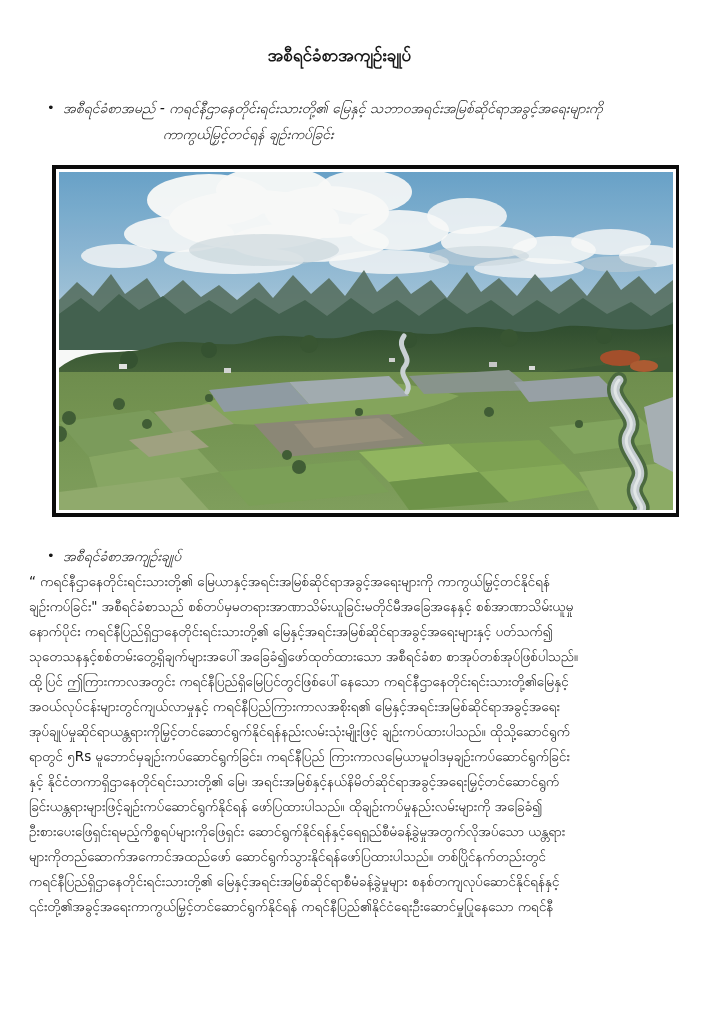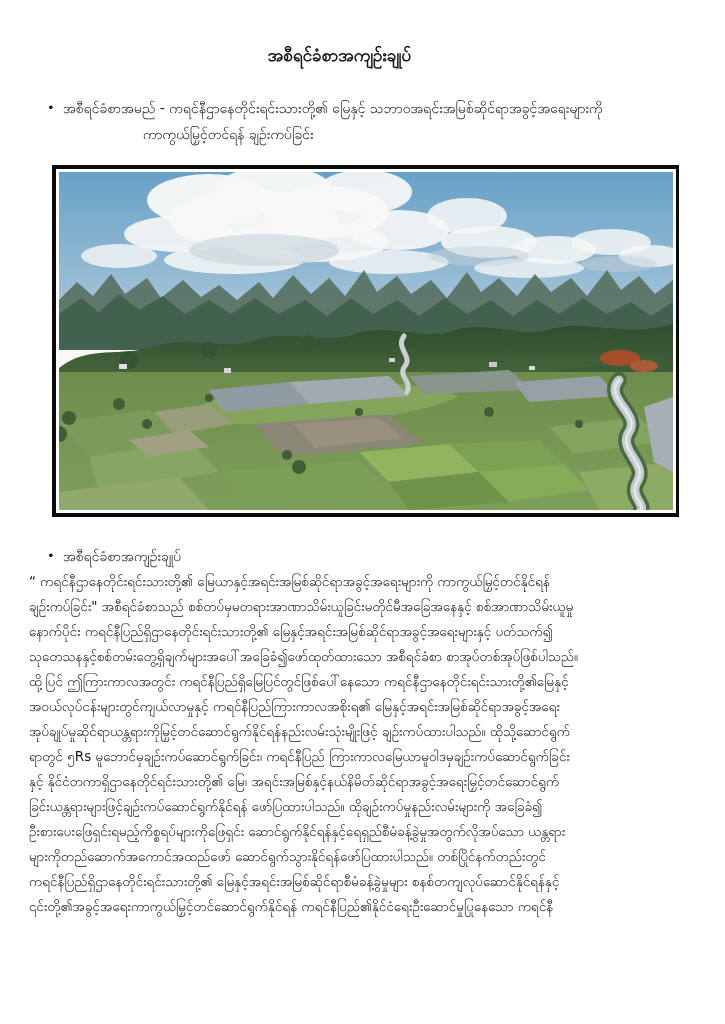--- a/index.html
+++ b/index.html
@@ -24,22 +24,22 @@
     align-items: flex-start;
     margin: 26px 24px 0 47px;
     font-size: 14px;
     line-height: 26px;
   }
   .bullet-dot {
     flex: 0 0 16px;
     font-size: 13px;
     line-height: 26px;
   }
-  .bullet-text { flex: 1; }
-  .b1-line2 { margin-left: 80px; }
+  .bullet-text { flex: 1; font-style: italic; }
+  .b1-line2 { margin-left: 100px; }
   .photo-frame {
     box-sizing: content-box;
     width: 614px;
     margin: 18px 0 0 52px;
     border: 4px solid #0b0b0b;
     padding: 3px;
     background: #ffffff;
   }
   .photo-frame svg { display: block; }
   .bullet2 { margin-top: 26px; }

